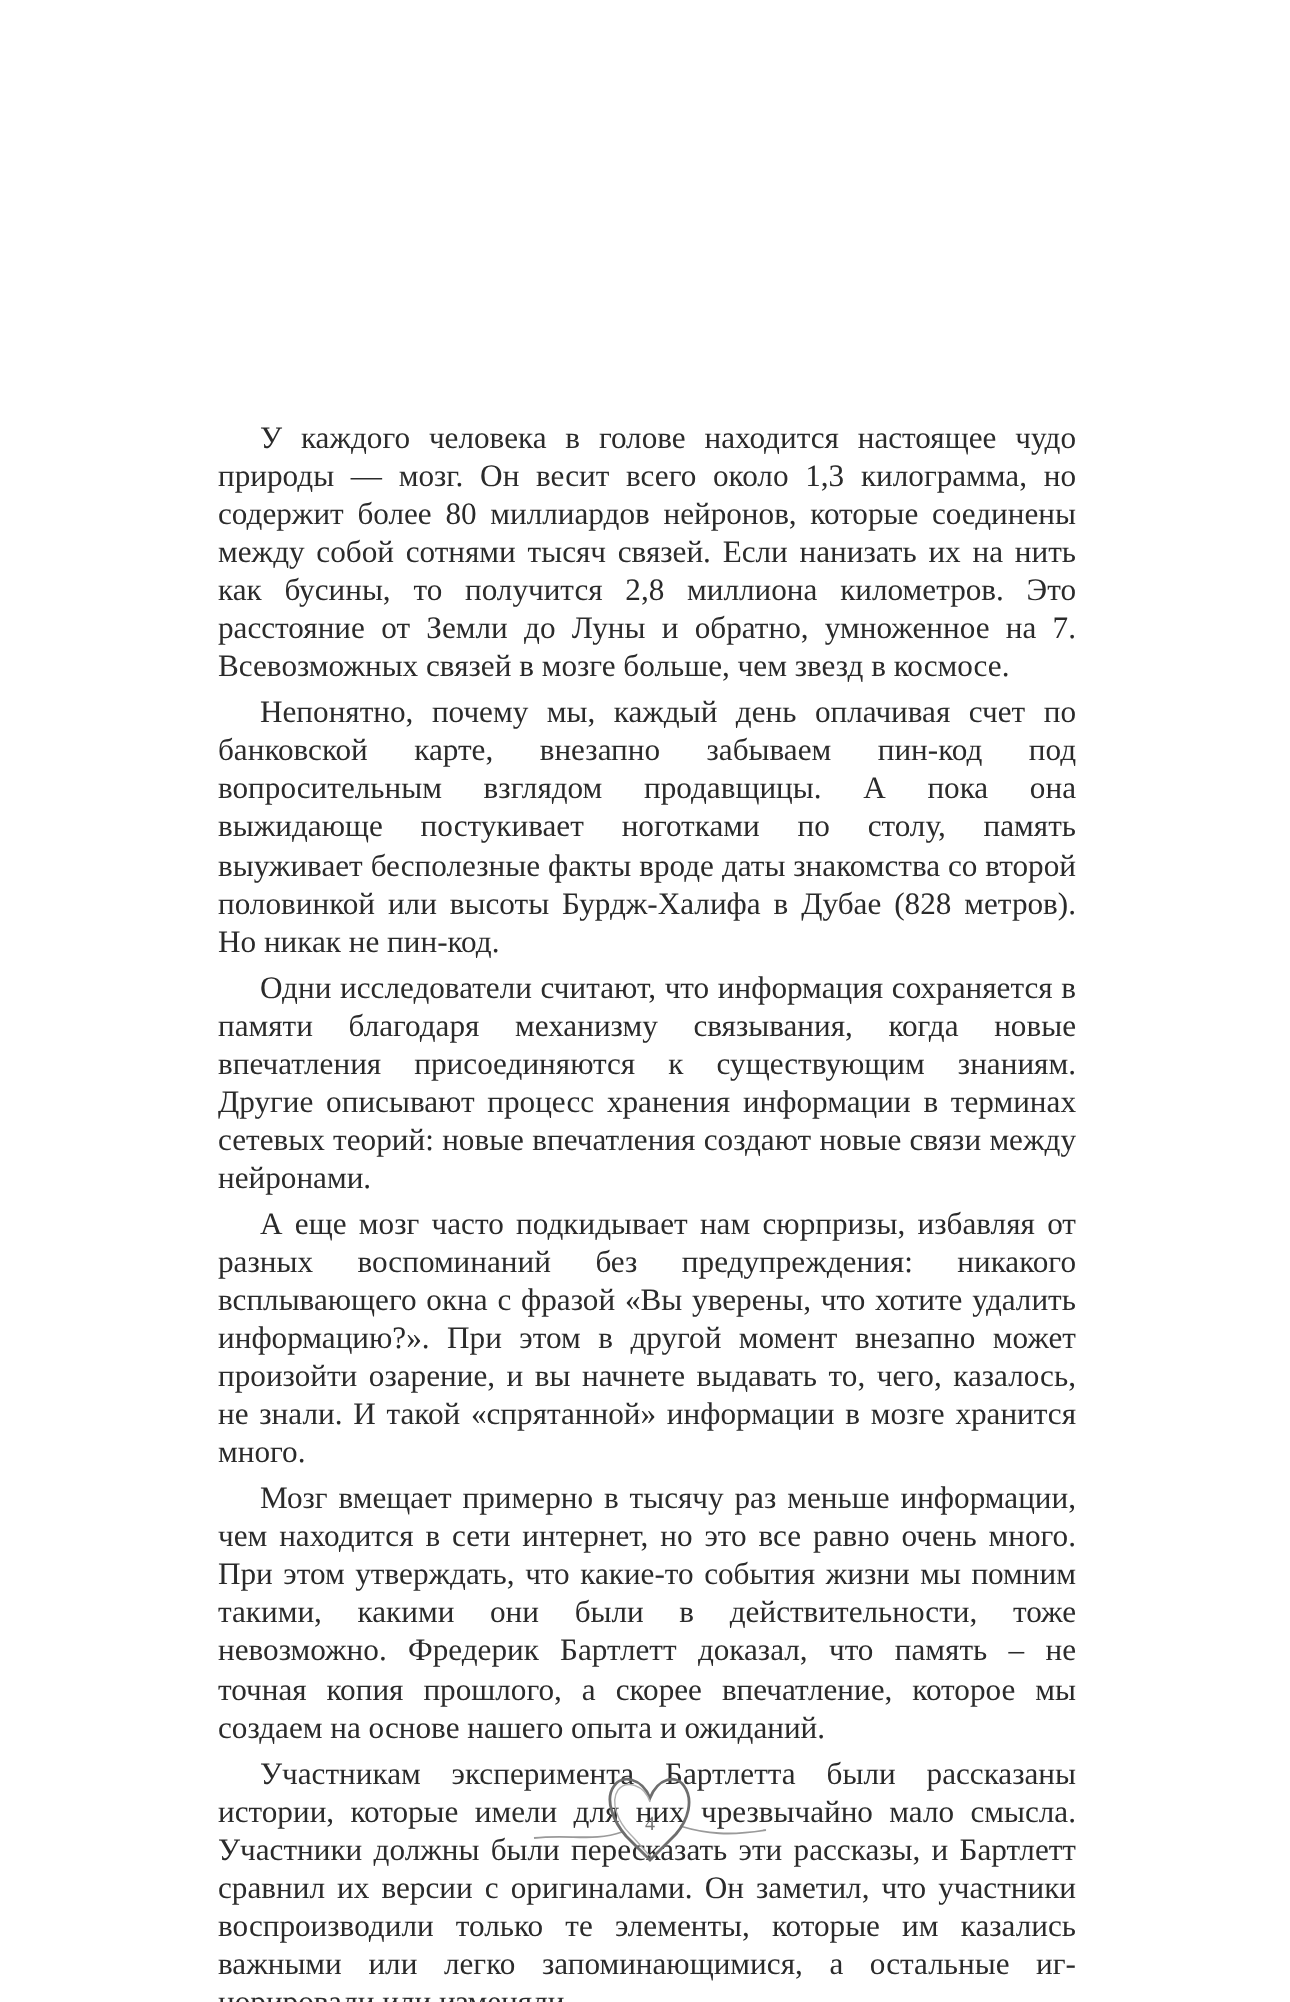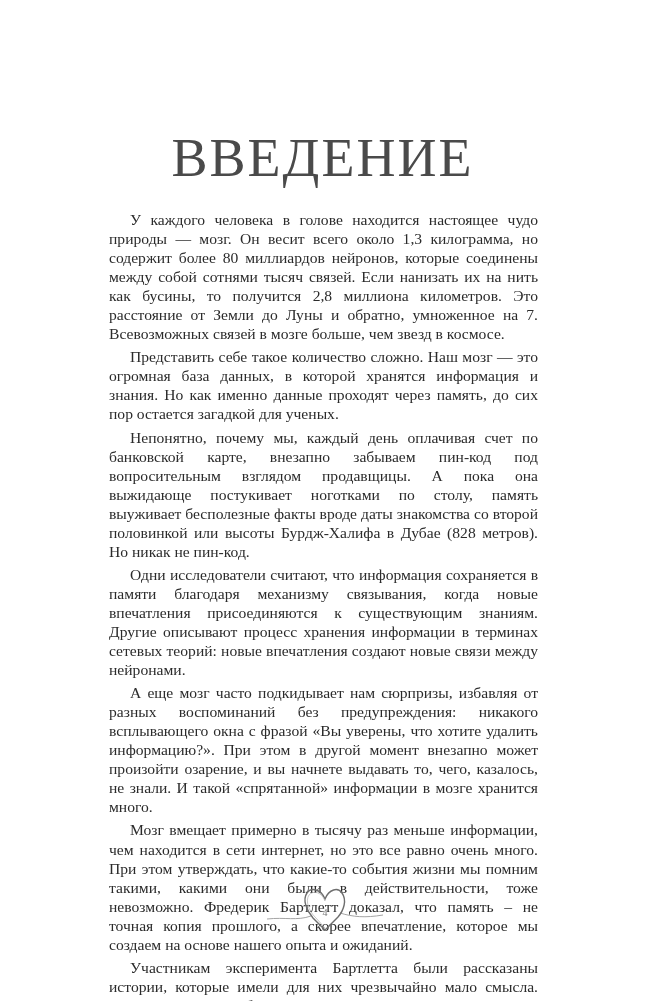--- a/index.html
+++ b/index.html
@@ -68,25 +68,23 @@
     font-family: "Liberation Serif", "DejaVu Serif", serif;
     font-size: 10px;
     color: #777777;
   }
 </style>
 </head>
 <body>
 
 <div class="page">
 
-  <h1 class="title">ВВЕДЕНИЕ</h1>
 
   <div class="body-text">
     <p>У каждого человека в голове находится настоящее чудо природы — мозг. Он весит всего около 1,3 килограмма, но содержит более 80 милли­ардов нейронов, которые соединены между собой сотнями тысяч связей. Если нанизать их на нить как бусины, то получится 2,8 миллиона кило­метров. Это расстояние от Земли до Луны и обратно, умноженное на 7. Всевозможных связей в мозге больше, чем звезд в космосе.</p>
-    <p>Представить себе такое количество сложно. Наш мозг — это огром­ная база данных, в которой хранятся информация и знания. Но как имен­но данные проходят через память, до сих пор остается загадкой для уче­ных.</p>
     <p>Непонятно, почему мы, каждый день оплачивая счет по банковской карте, внезапно забываем пин-код под вопросительным взглядом продав­щицы. А пока она выжидающе постукивает ноготками по столу, память выуживает бесполезные факты вроде даты знакомства со второй половин­кой или высоты Бурдж-Халифа в Дубае (828 метров). Но никак не пин-код.</p>
     <p>Одни исследователи считают, что информация сохраняется в памяти благодаря механизму связывания, когда новые впечатления присоеди­няются к существующим знаниям. Другие описывают процесс хранения информации в терминах сетевых теорий: новые впечатления создают но­вые связи между нейронами.</p>
     <p>А еще мозг часто подкидывает нам сюрпризы, избавляя от разных воспоминаний без предупреждения: никакого всплывающего окна с фра­зой «Вы уверены, что хотите удалить информацию?». При этом в другой момент внезапно может произойти озарение, и вы начнете выдавать то, чего, казалось, не знали. И такой «спрятанной» информации в мозге хра­нится много.</p>
     <p>Мозг вмещает примерно в тысячу раз меньше информации, чем на­ходится в сети интернет, но это все равно очень много. При этом утвер­ждать, что какие-то события жизни мы помним такими, какими они были в действительности, тоже невозможно. Фредерик Бартлетт доказал, что память – не точная копия прошлого, а скорее впечатление, которое мы создаем на основе нашего опыта и ожиданий.</p>
     <p>Участникам эксперимента Бартлетта были рассказаны истории, кото­рые имели для них чрезвычайно мало смысла. Участники должны были пересказать эти рассказы, и Бартлетт сравнил их версии с оригиналами. Он заметил, что участники воспроизводили только те элементы, кото­рые им казались важными или легко запоминающимися, а остальные иг­норировали или изменяли.</p>
   </div>
 
   <div class="ornament">
     <svg width="120" height="55" viewBox="0 0 120 55" xmlns="http://www.w3.org/2000/svg">
       <path d="M2 36 C 20 34, 32 38, 46 33" fill="none" stroke="#9a9a9a" stroke-width="0.9"></path>

